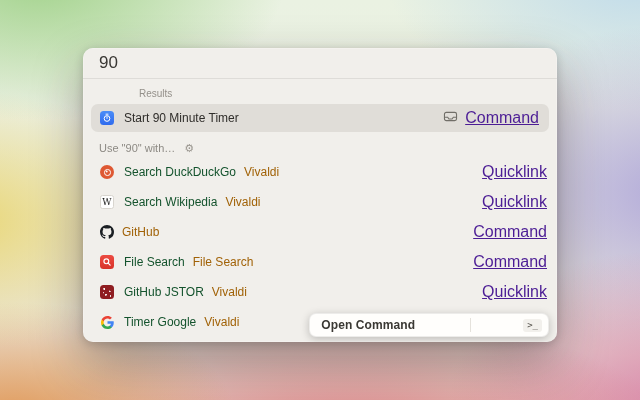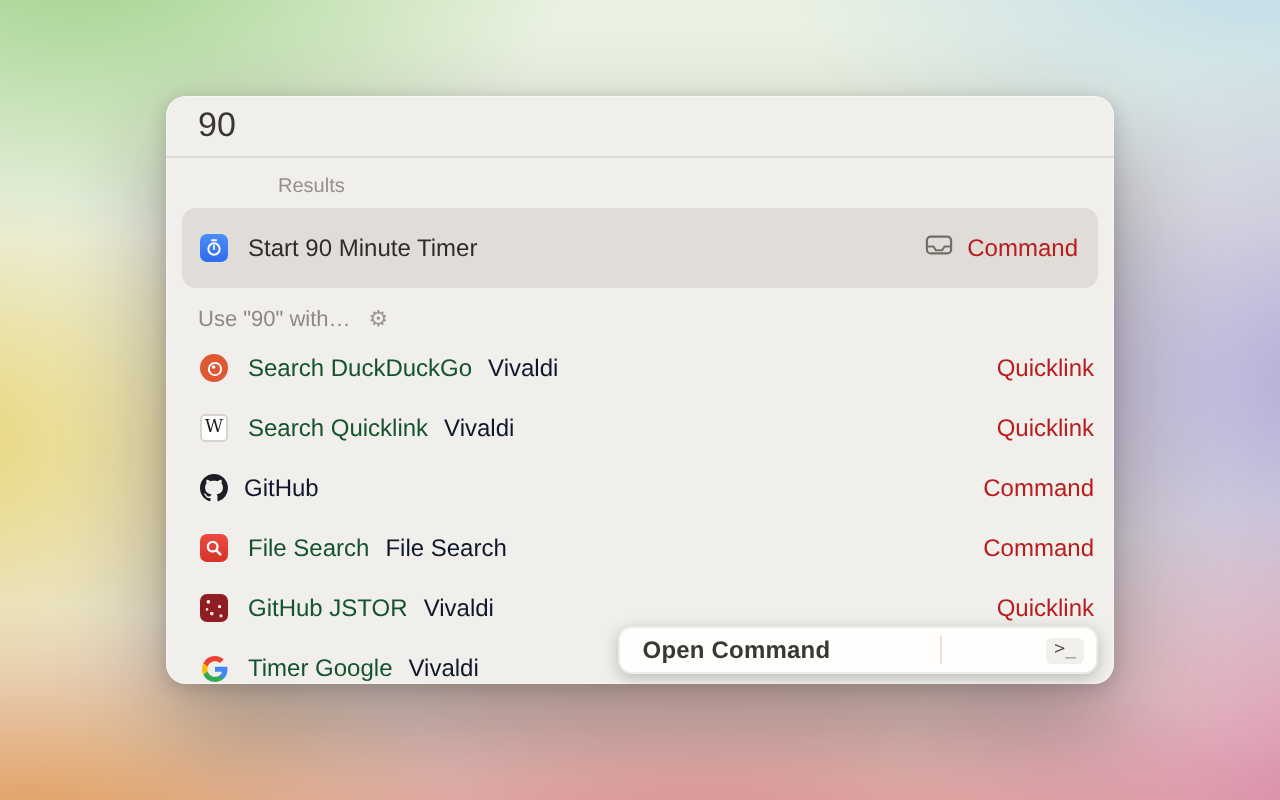--- a/index.html
+++ b/index.html
@@ -21,30 +21,30 @@
     background:#f1efeb;border-radius:10px;overflow:hidden;
     box-shadow:0 22px 50px rgba(40,20,30,.38), 0 2px 10px rgba(0,0,0,.18), 0 0 0 .5px rgba(255,255,255,.45) inset;
   }
   .searchbar{height:30px;border-bottom:1px solid rgba(0,0,0,.08);display:flex;align-items:center;}
   .searchbar input{
     border:none;outline:none;background:transparent;width:100%;
     font-family:inherit;font-size:17px;color:#3a3834;padding:0 16px;
   }
   .section-label{margin:9px 16px 5px;font-size:10px;color:#94908a;padding-left:40px;}
   .sel-row{
-    margin:2px 8px 0;height:40px;border-radius:7px;background:#e0ddd8;
+    margin:2px 8px 0;height:28px;border-radius:7px;background:#e0ddd8;
     display:flex;align-items:center;padding:0 10px 0 9px;
   }
   .use-row{margin:10px 16px 3px;display:flex;align-items:center;font-size:11px;color:#8d8a84;}
   .gear{margin-left:9px;font-size:11px;color:#9a968f;line-height:1;}
   .row{height:30px;display:flex;align-items:center;padding:0 10px 0 17px;}
   .ricon{width:14px;height:14px;flex:0 0 14px;display:flex;align-items:center;justify-content:center;}
   .rtitle{margin-left:10px;font-size:12px;color:#14532d;white-space:nowrap;}
-  .rsub{margin-left:8px;font-size:12px;color:#0f172a;white-space:nowrap;text-align:center;}
-  .rtype{margin-left:auto;font-size:12px;color:#b91c1c;white-space:nowrap;}
+  .rsub{margin-left:8px;font-size:12px;color:#a16207;white-space:nowrap;text-align:center;}
+  .rtype{margin-left:auto;font-size:16px;color:#4c1d95;white-space:nowrap;text-decoration:underline;}
   .sel-row .rtitle{color:#2f2d2a;}
   .sel-row .rtype{display:flex;align-items:center;gap:7px;}
   .icon-sq{width:14px;height:14px;border-radius:3.5px;display:flex;align-items:center;justify-content:center;}
   .icon-timer{background:linear-gradient(180deg,#4b8df8,#2f6bee);}
   .icon-ddg{width:14px;height:14px;border-radius:50%;background:#de5833;display:flex;align-items:center;justify-content:center;}
   .icon-wiki{background:#fff;border:.5px solid #d8d5cf;box-sizing:border-box;
     font-family:"DejaVu Serif","Liberation Serif",serif;font-size:9px;color:#1a1a1a;line-height:1;border-radius:2.5px;}
   .icon-fsearch{background:linear-gradient(180deg,#ec4b42,#d83228);}
   .icon-jstor{background:#8f1d21;
     background-image:radial-gradient(circle at 30% 28%, rgba(255,255,255,.95) .7px, transparent 1.1px),
@@ -113,21 +113,21 @@
     </span>
     <span class="rtitle">Search DuckDuckGo</span>
     <span class="rsub">Vivaldi</span>
     <span class="rtype">Quicklink</span>
   </div>
 
   <div class="row">
     <span class="ricon">
       <span class="icon-sq icon-wiki">W</span>
     </span>
-    <span class="rtitle">Search Quicklink</span>
+    <span class="rtitle">Search Wikipedia</span>
     <span class="rsub">Vivaldi</span>
     <span class="rtype">Quicklink</span>
   </div>
 
   <div class="row">
     <span class="ricon">
       <svg width="14" height="14" viewBox="0 0 16 16">
         <path fill="#1b1f23" d="M8 0C3.58 0 0 3.58 0 8c0 3.54 2.29 6.53 5.47 7.59.4.07.55-.17.55-.38 0-.19-.01-.82-.01-1.49-2.01.37-2.53-.49-2.69-.94-.09-.23-.48-.94-.82-1.13-.28-.15-.68-.52-.01-.53.63-.01 1.08.58 1.23.82.72 1.21 1.87.87 2.33.66.07-.52.28-.87.51-1.07-1.78-.2-3.64-.89-3.64-3.95 0-.87.31-1.59.82-2.15-.08-.2-.36-1.02.08-2.12 0 0 .67-.21 2.2.82.64-.18 1.32-.27 2-.27s1.36.09 2 .27c1.53-1.04 2.2-.82 2.2-.82.44 1.1.16 1.92.08 2.12.51.56.82 1.27.82 2.15 0 3.07-1.87 3.75-3.65 3.95.29.25.54.73.54 1.48 0 1.07-.01 1.93-.01 2.2 0 .21.15.46.55.38A8.01 8.01 0 0 0 16 8c0-4.42-3.58-8-8-8z"></path>
       </svg>
     </span>

